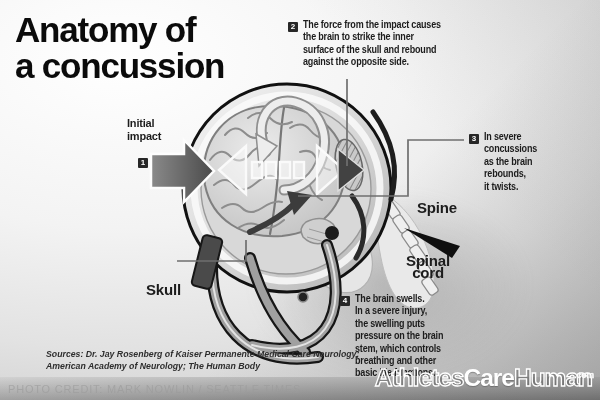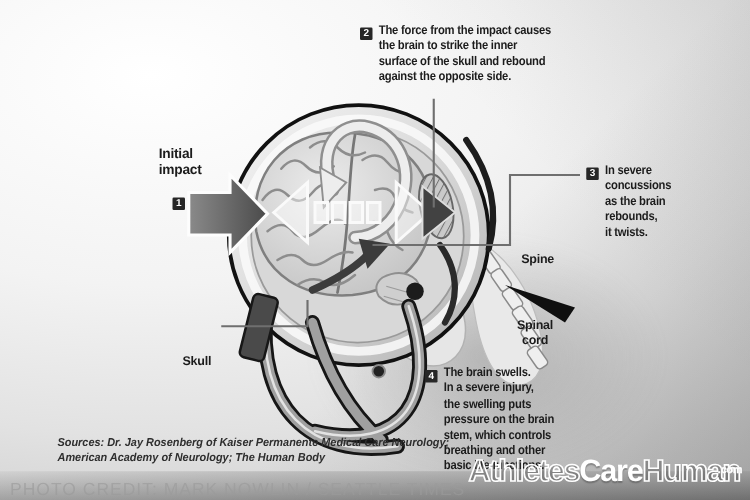--- a/index.html
+++ b/index.html
@@ -24,35 +24,35 @@
   .ann{
     font-size:10px;font-weight:700;color:#1c1c1c;line-height:12.4px;
     letter-spacing:-0.2px;white-space:pre-line;transform:scaleX(.9);transform-origin:left top;
   }
   .badge{
     width:10px;height:10px;background:#272727;color:#ffffff;
     font-size:8px;font-weight:700;display:flex;align-items:center;justify-content:center;
     border-radius:1px;line-height:10px;
   }
   .plabel{
-    font-size:10px;font-weight:700;color:#1c1c1c;line-height:12px;
+    font-size:15px;font-weight:700;color:#1c1c1c;line-height:12px;
     letter-spacing:-0.2px;white-space:pre-line;
   }
   #sources{
     font-size:9.2px;font-style:italic;font-weight:700;color:#2e2e2e;
     line-height:11.8px;white-space:pre-line;transform:scaleX(.95);transform-origin:left top;
   }
   #footer-bar{
     left:0;top:377px;width:600px;height:23px;
     background:
       linear-gradient(to bottom, rgba(255,255,255,.16), rgba(0,0,0,.20)),
       linear-gradient(90deg,#c9c9c9,#8b8b8b);
   }
   #credit{
-    font-size:14px;letter-spacing:.8px;color:#9b9b9b;opacity:.65;
+    font-size:11px;letter-spacing:.8px;color:#9b9b9b;opacity:.65;
     font-weight:400;white-space:nowrap;
   }
   #logo{
     top:366px;right:8px;font-weight:800;font-size:24.5px;letter-spacing:-1px;
     white-space:nowrap;line-height:24px;
   }
   #logo .outline{
     color:transparent;-webkit-text-stroke:1.3px #ffffff;
     text-shadow:0 0 1px rgba(60,60,60,.35);
   }
@@ -175,20 +175,22 @@
     <circle cx="303" cy="297" r="5" fill="#222222" stroke="#8a8a8a" stroke-width="1.5"></circle>
 
     <g fill="none" stroke="#6f6f6f" stroke-width="1.7">
       <line x1="347" y1="79" x2="347" y2="166"></line>
       <polyline points="464,140 408,140 408,196 298,196"></polyline>
       <polyline points="177,261 246,261 246,240"></polyline>
     </g>
     <polygon points="404,228 460,246 452,258" fill="#0f0f0f"></polygon>
   </svg>
 
+  <div id="title" class="abs" style="left:15px;top:12px;">Anatomy of
+a concussion</div>
 
   <div class="abs badge" style="left:288px;top:22px;">2</div>
   <div class="abs ann" style="left:303px;top:19px;">The force from the impact causes
 the brain to strike the inner
 surface of the skull and rebound
 against the opposite side.</div>
 
   <div class="abs badge" style="left:469px;top:134px;">3</div>
   <div class="abs ann" style="left:484px;top:131px;">In severe
 concussions

